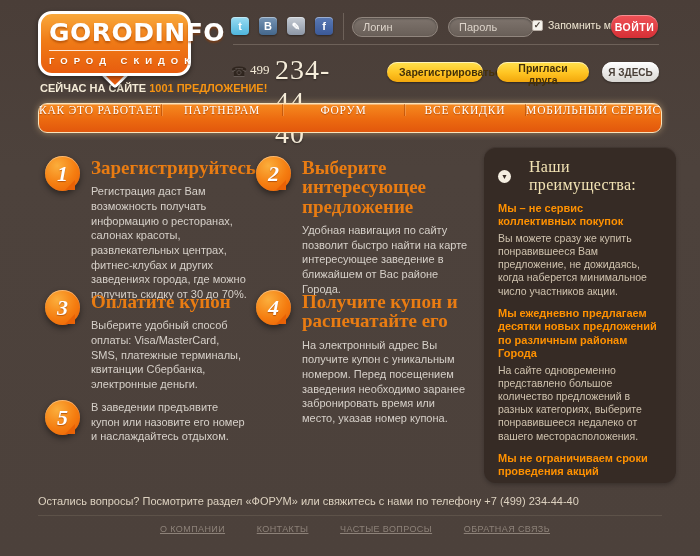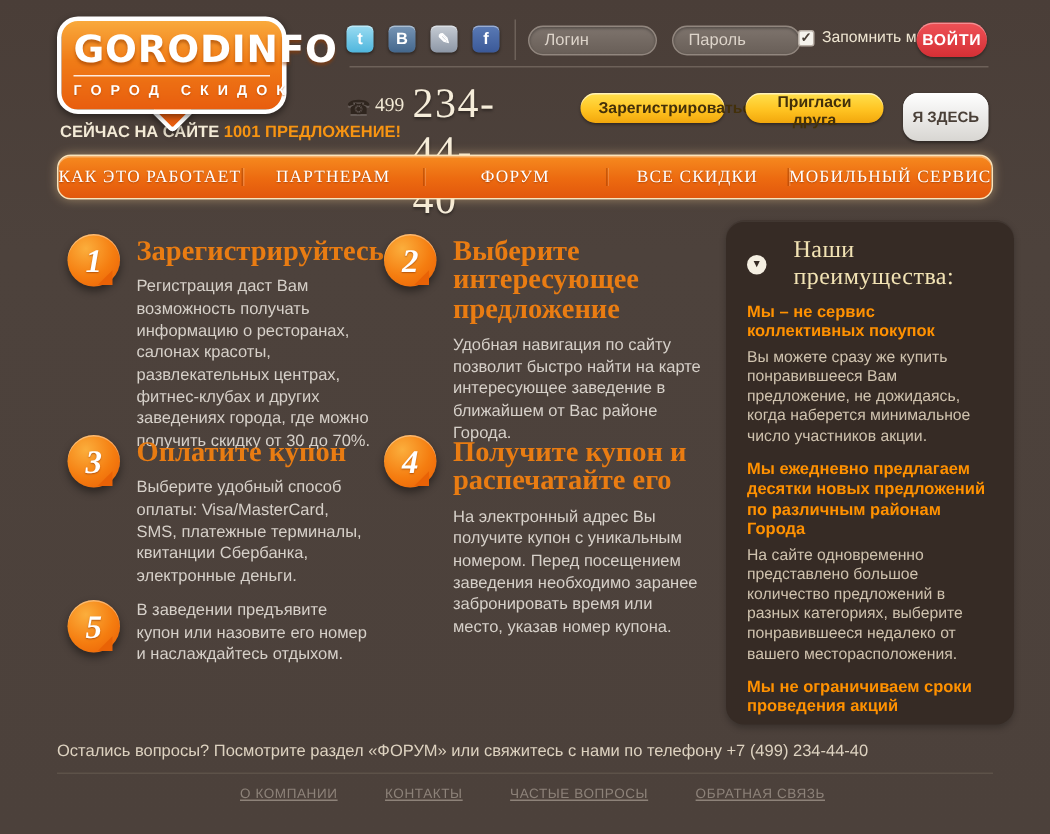--- a/index.html
+++ b/index.html
@@ -96,33 +96,33 @@
   .btn-yellow {
     position:absolute; top:62px; height:20px;
     background:linear-gradient(#ffe14e,#ffc422 55%,#f2a70c);
     border-radius:10px; color:#43300a; font-size:10.5px;
     box-shadow:inset 0 1px 0 rgba(255,255,255,.6), 0 1px 2px rgba(0,0,0,.4);
     padding:0 12px;
   }
   #btnRegister { left:387px; width:96px; }
   #btnInvite   { left:497px; width:92px; }
   .btn-here {
-    position:absolute; left:602px; top:62px; width:57px; height:32px;
+    position:absolute; left:602px; top:62px; width:57px; height:20px;
     background:linear-gradient(#ffffff,#d8d6d2);
     border-radius:10px; color:#4a4038; font-size:10px;
     box-shadow:inset 0 1px 0 #fff, 0 1px 2px rgba(0,0,0,.4);
   }
 
   
   .nav {
     position:absolute; left:38px; top:103px; width:624px; height:30px;
     background:linear-gradient(#f68a1f,#ec6a10 55%,#e2570c);
     border:1px solid #f9e3ba; border-radius:9px;
     box-shadow:0 0 7px rgba(255,214,150,.45), inset 0 1px 0 rgba(255,255,255,.35);
-    display:flex; align-items:center;
+    display:flex; align-items:flex-start;
   }
   .nav-item {
     flex:1; display:flex; align-items:center; justify-content:center;
     color:#fff; font-family:"Liberation Serif", serif; font-size:11.5px; letter-spacing:.8px;
     cursor:pointer; text-shadow:0 1px 1px rgba(140,50,0,.6);
     border-right:1px solid rgba(150,55,0,.45);
     box-shadow:1px 0 0 rgba(255,255,255,.18);
     white-space:nowrap;
   }
   .nav-item:last-child { border-right:none; box-shadow:none; }

